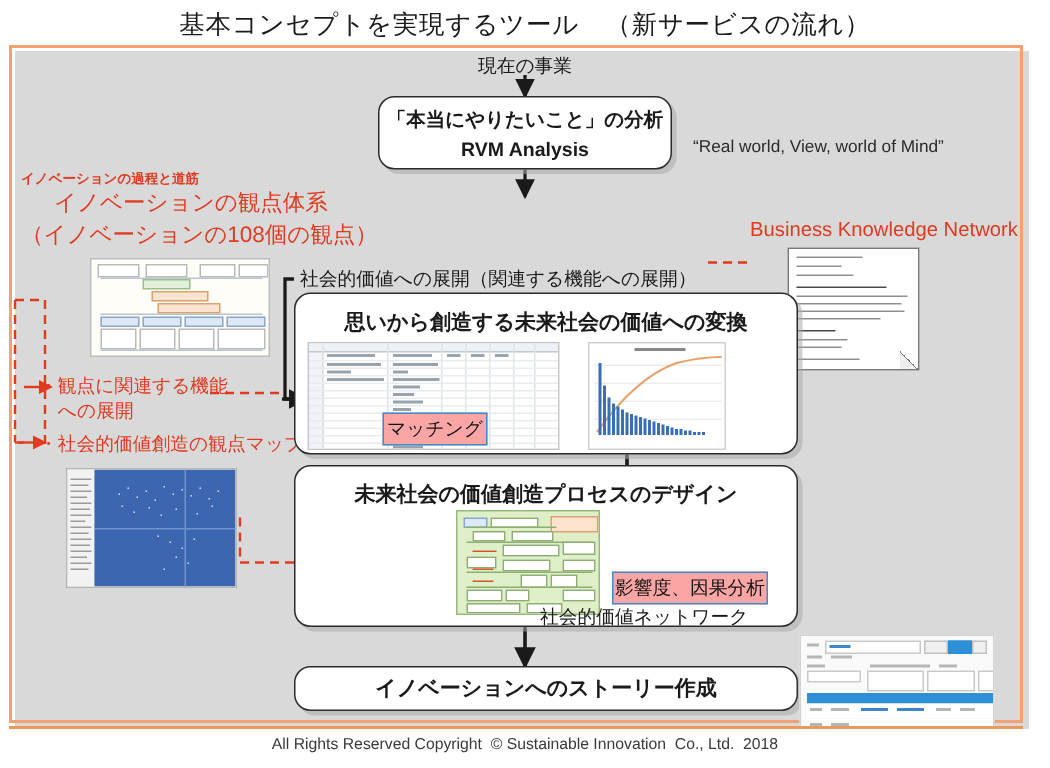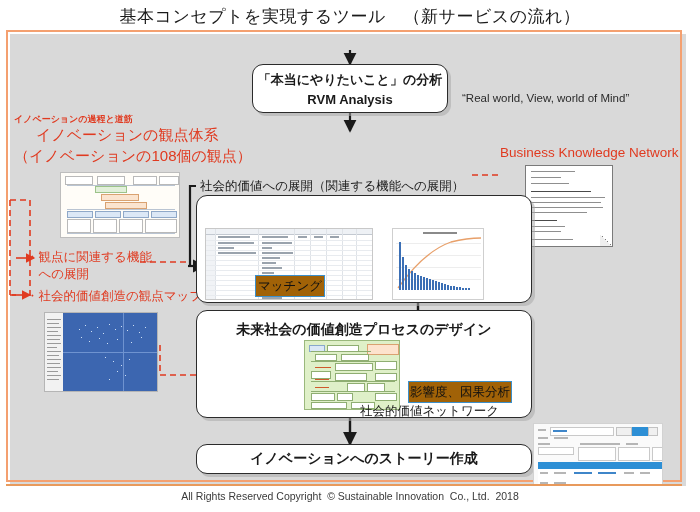--- a/index.html
+++ b/index.html
@@ -47,21 +47,21 @@
   
   .rbox{
     position:absolute;box-sizing:border-box;
     border:1.6px solid #2b2b2b;border-radius:11px;background:#ffffff;
     box-shadow:3px 3px 0 rgba(170,170,170,.55);
   }
 
   
   .chip{
     position:absolute;box-sizing:border-box;
-    border:1.4px solid #3C8FCB;background:#a16207;
+    border:1.4px solid #3C8FCB;background:#fca5a5;
     font-size:12.5px;color:#111;
     display:flex;align-items:center;justify-content:center;
     white-space:pre;
   }
 
   
   .red{color:#E03A20;}
   .redsm{color:#E03A20;}
 
   
@@ -166,20 +166,21 @@
     <line x1="12" y1="295" x2="30" y2="295" stroke="#E03A20" stroke-width="1.6" marker-end="url(#ahr)"></line>
 
     <polyline points="140,262 186,262" fill="none" stroke="#E03A20" stroke-width="1.6" stroke-dasharray="6,4"></polyline>
 
     <polyline points="160,345 160,375 296,375" fill="none" stroke="#E03A20" stroke-width="1.6" stroke-dasharray="6,4"></polyline>
     <line x1="282" y1="375" x2="302" y2="375" stroke="#E03A20" stroke-width="1.6" marker-end="url(#ahr)"></line>
 
     <polyline points="498,175 470,175" fill="none" stroke="#E03A20" stroke-width="1.6" stroke-dasharray="6,4"></polyline>
   </svg>
 
+  <div class="t" style="left:0;top:36px;width:700px;text-align:center;font-size:12.5px;">現在の事業</div>
 
   <div class="rbox" style="left:252px;top:64px;width:196px;height:49px;">
   </div>
   <div class="t" style="left:252px;top:92px;width:196px;text-align:center;font-size:13px;font-weight:bold;">RVM Analysis</div>
   <div class="t" style="left:252px;top:71px;width:196px;text-align:center;font-size:13px;font-weight:bold;">「本当にやりたいこと」の分析</div>
 
   <div class="t" style="left:462px;top:92px;font-size:11.5px;color:#2b2b2b;">“Real world, View, world of Mind”</div>
 
 
   <div class="t" style="left:200px;top:178px;font-size:12.5px;">社会的価値への展開（関連する機能への展開）</div>
@@ -273,20 +274,21 @@
     <div class="ln" style="left:5px;top:41px;width:72px;"></div>
     <div class="ln" style="left:5px;top:46px;width:56px;"></div>
     <div class="lnb" style="left:5px;top:54px;width:26px;"></div>
     <div class="ln" style="left:5px;top:60px;width:34px;"></div>
     <div class="ln" style="left:5px;top:65px;width:30px;"></div>
     <div class="ln" style="left:5px;top:73px;width:42px;"></div>
     <div class="fold"></div>
   </div>
 
   <div class="rbox" style="left:196px;top:195px;width:336px;height:108px;"></div>
+  <div class="t" style="left:196px;top:206px;width:336px;text-align:center;font-size:14px;font-weight:bold;">思いから創造する未来社会の価値への変換</div>
 
   <div class="thumb ss" style="left:205px;top:228px;width:168px;height:72px;">
     <div class="gut"></div>
     <div class="hdr"></div>
     <div class="vline" style="left:9px;"></div>
     <div class="vline" style="left:52px;"></div>
     <div class="vline" style="left:88px;"></div>
     <div class="vline" style="left:104px;"></div>
     <div class="vline" style="left:120px;"></div>
     <div class="vline" style="left:136px;"></div>

